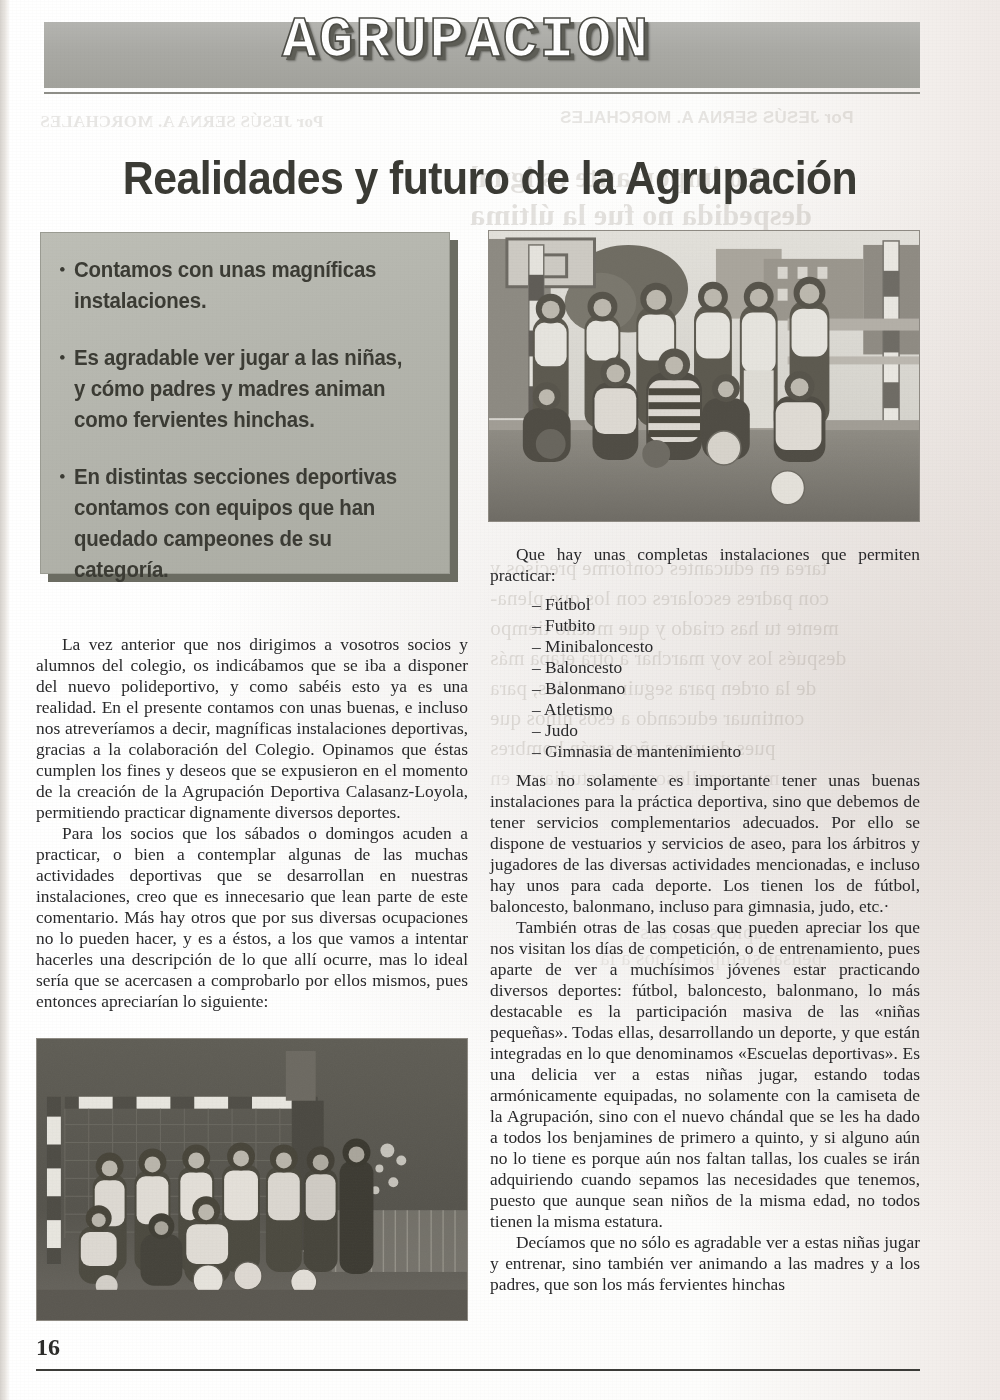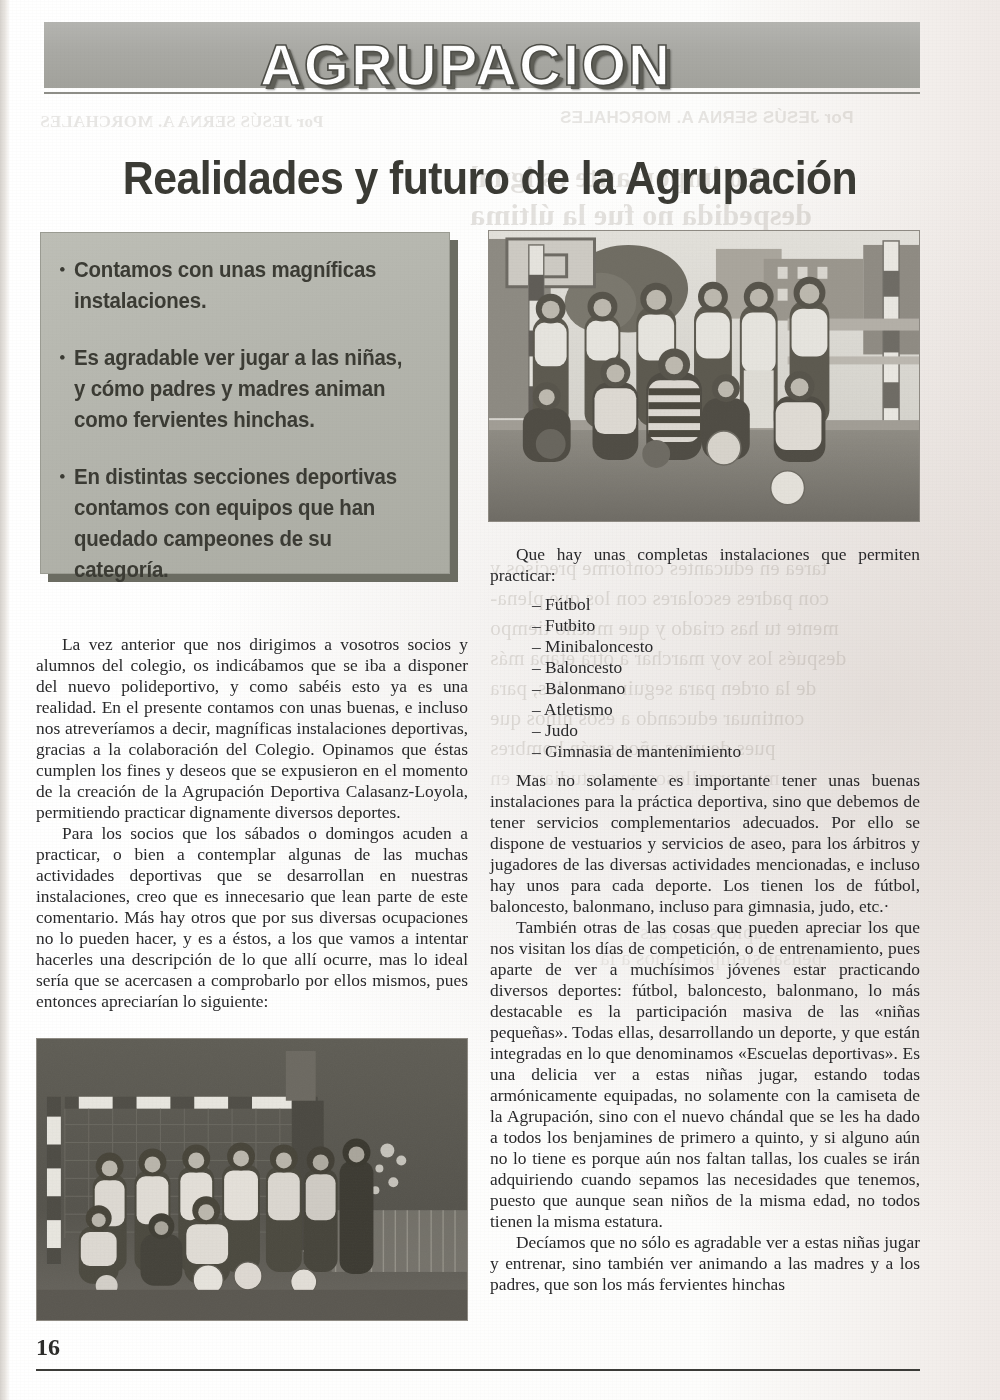--- a/index.html
+++ b/index.html
@@ -54,24 +54,24 @@
 
   
   #masthead {
     position: absolute;
     left: 44px; top: 22px;
     width: 876px; height: 66px;
     background: linear-gradient(180deg, #b4b4b0 0%, #a9a9a4 45%, #a2a29c 100%);
   }
   #masthead-title {
     position: absolute;
-    left: 44px; top: 32px;
+    left: 44px; top: 8px;
     width: 844px;
     text-align: center;
-    font-family: Liberation Sans, sans-serif;
+    font-family: Liberation Mono, monospace;
     font-weight: bold;
     font-size: 58px;
     letter-spacing: 2px;
     color: #ffffff;
     -webkit-text-stroke: 1.6px #4d4d47;
     text-shadow: 4px 4px 0 #5d5d56, 5px 5px 2px rgba(40,40,36,.45);
     line-height: 66px;
   }
   #masthead-rule {
     position: absolute;

